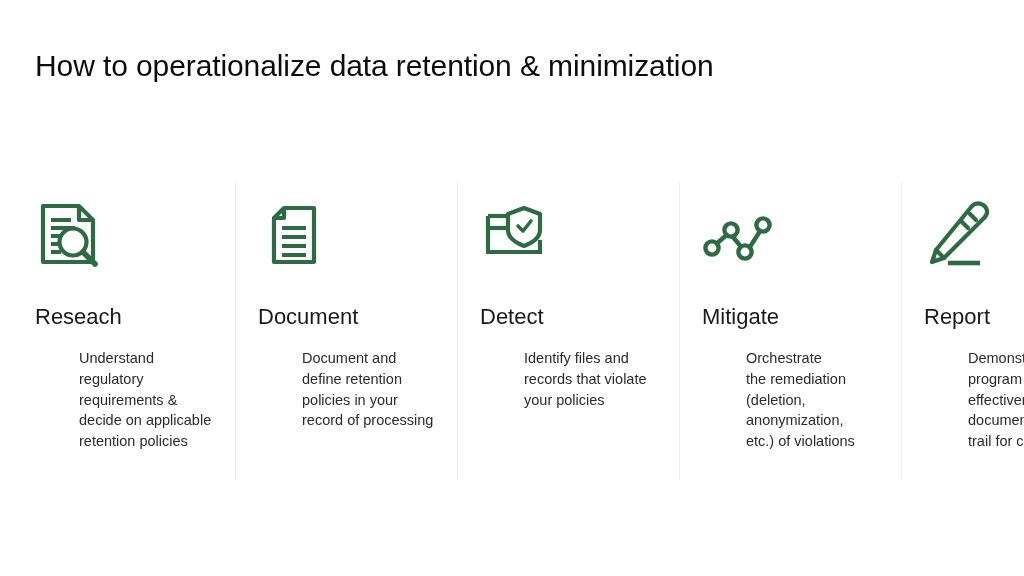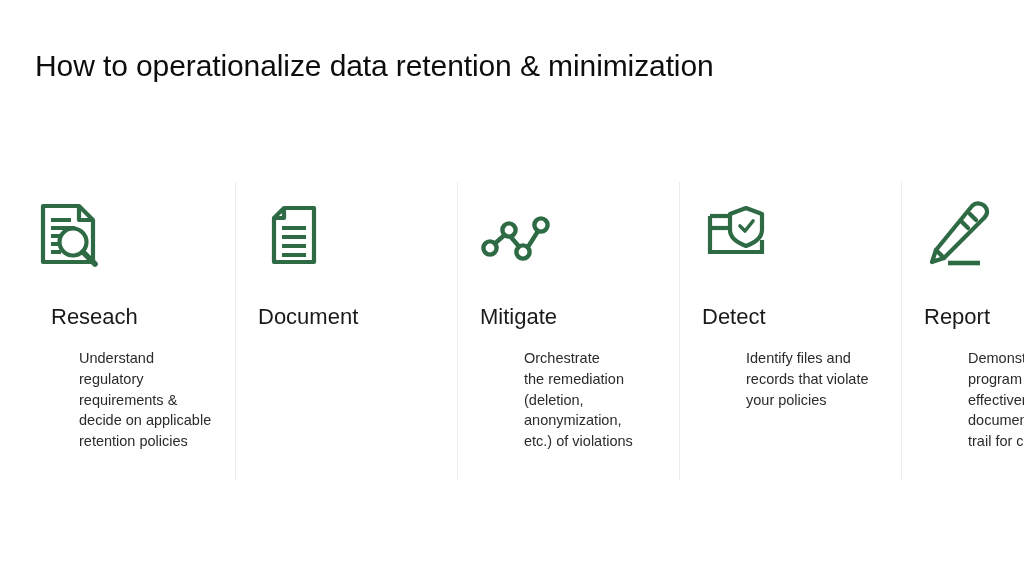--- a/index.html
+++ b/index.html
@@ -68,21 +68,21 @@
     height: 72px;
     display: block;
   }
   .column + .column .col-icon {
     left: 22px;
   }
 
   .col-heading {
     position: absolute;
     top: 122px;
-    left: 16px;
+    left: 0;
     font-size: 22px;
     font-weight: 400;
     color: #1a1a1a;
     line-height: 1.2;
     white-space: nowrap;
   }
   .column + .column .col-heading {
     left: 22px;
   }
 
@@ -138,20 +138,40 @@
         <svg width="72" height="72" viewBox="0 0 72 72" fill="none" xmlns="http://www.w3.org/2000/svg">
           <path d="M26 8 H56 V62 H16 V18 Z" stroke="#2e6b45" stroke-width="4.2" stroke-linejoin="round" fill="#ffffff"></path>
           <path d="M26 8 V18 H16" stroke="#2e6b45" stroke-width="4.2" stroke-linejoin="round" fill="none"></path>
           <path d="M24 28 H48" stroke="#2e6b45" stroke-width="4"></path>
           <path d="M24 37 H48" stroke="#2e6b45" stroke-width="4"></path>
           <path d="M24 46 H48" stroke="#2e6b45" stroke-width="4"></path>
           <path d="M24 55 H48" stroke="#2e6b45" stroke-width="4"></path>
         </svg>
       </span>
       <div class="col-heading">Document</div>
+      <div class="col-body">Document and
+define retention
+policies in your
+record of processing</div>
+    </div>
+
+    <div class="column">
+      <span class="col-icon">
+        <svg width="72" height="72" viewBox="0 0 72 72" fill="none" xmlns="http://www.w3.org/2000/svg">
+          <path d="M8 16 H34" stroke="#2e6b45" stroke-width="4.2" stroke-linecap="butt"></path>
+          <path d="M8 28 H30" stroke="#2e6b45" stroke-width="4.2" stroke-linecap="butt"></path>
+          <path d="M8 16 V52 H60 V40" stroke="#2e6b45" stroke-width="4.2" stroke-linejoin="miter" stroke-linecap="butt" fill="none"></path>
+          <path d="M44 8 L60 14 V30 C60 38 52 43 44 46 C36 43 28 38 28 30 V14 Z" stroke="#2e6b45" stroke-width="4.2" stroke-linejoin="round" fill="#ffffff"></path>
+          <path d="M38 26 L43 31 L51 21" stroke="#2e6b45" stroke-width="3.6" stroke-linecap="round" stroke-linejoin="round" fill="none"></path>
+        </svg>
+      </span>
+      <div class="col-heading">Detect</div>
+      <div class="col-body">Identify files and
+records that violate
+your policies</div>
     </div>
 
     <div class="column">
       <span class="col-icon">
         <svg width="72" height="72" viewBox="0 0 72 72" fill="none" xmlns="http://www.w3.org/2000/svg">
           <path d="M12 46 L28 32" stroke="#2e6b45" stroke-width="4.4" stroke-linecap="round"></path>
           <path d="M30 36 L42 50" stroke="#2e6b45" stroke-width="4.4" stroke-linecap="round"></path>
           <path d="M46 50 L60 28" stroke="#2e6b45" stroke-width="4.4" stroke-linecap="round"></path>
           <circle cx="10" cy="48" r="6.6" stroke="#2e6b45" stroke-width="4.4" fill="#ffffff"></circle>
           <circle cx="29" cy="30" r="6.6" stroke="#2e6b45" stroke-width="4.4" fill="#ffffff"></circle>
@@ -163,36 +183,20 @@
       <div class="col-body">Orchestrate
 the remediation
 (deletion,
 anonymization,
  etc.) of violations</div>
     </div>
 
     <div class="column">
       <span class="col-icon">
         <svg width="72" height="72" viewBox="0 0 72 72" fill="none" xmlns="http://www.w3.org/2000/svg">
-          <path d="M8 16 H34" stroke="#2e6b45" stroke-width="4.2" stroke-linecap="butt"></path>
-          <path d="M8 28 H30" stroke="#2e6b45" stroke-width="4.2" stroke-linecap="butt"></path>
-          <path d="M8 16 V52 H60 V40" stroke="#2e6b45" stroke-width="4.2" stroke-linejoin="miter" stroke-linecap="butt" fill="none"></path>
-          <path d="M44 8 L60 14 V30 C60 38 52 43 44 46 C36 43 28 38 28 30 V14 Z" stroke="#2e6b45" stroke-width="4.2" stroke-linejoin="round" fill="#ffffff"></path>
-          <path d="M38 26 L43 31 L51 21" stroke="#2e6b45" stroke-width="3.6" stroke-linecap="round" stroke-linejoin="round" fill="none"></path>
-        </svg>
-      </span>
-      <div class="col-heading">Detect</div>
-      <div class="col-body">Identify files and
-records that violate
-your policies</div>
-    </div>
-
-    <div class="column">
-      <span class="col-icon">
-        <svg width="72" height="72" viewBox="0 0 72 72" fill="none" xmlns="http://www.w3.org/2000/svg">
           <path d="M48 6 C53 1 62 4 63 11 C63.6 15 61 17 59 19 L20 58 L8 62 L12 50 Z" stroke="#2e6b45" stroke-width="4.2" stroke-linejoin="round" fill="#ffffff"></path>
           <path d="M12 50 L20 58" stroke="#2e6b45" stroke-width="4.2" stroke-linecap="round"></path>
           <path d="M46 14 L52 20" stroke="#2e6b45" stroke-width="4.2" stroke-linecap="round"></path>
           <path d="M38 22 L44 28" stroke="#2e6b45" stroke-width="4.2" stroke-linecap="round"></path>
           <path d="M24 63 H56" stroke="#2e6b45" stroke-width="4.6" stroke-linecap="butt"></path>
         </svg>
       </span>
       <div class="col-heading">Report</div>
       <div class="col-body">Demonstrate
 program

